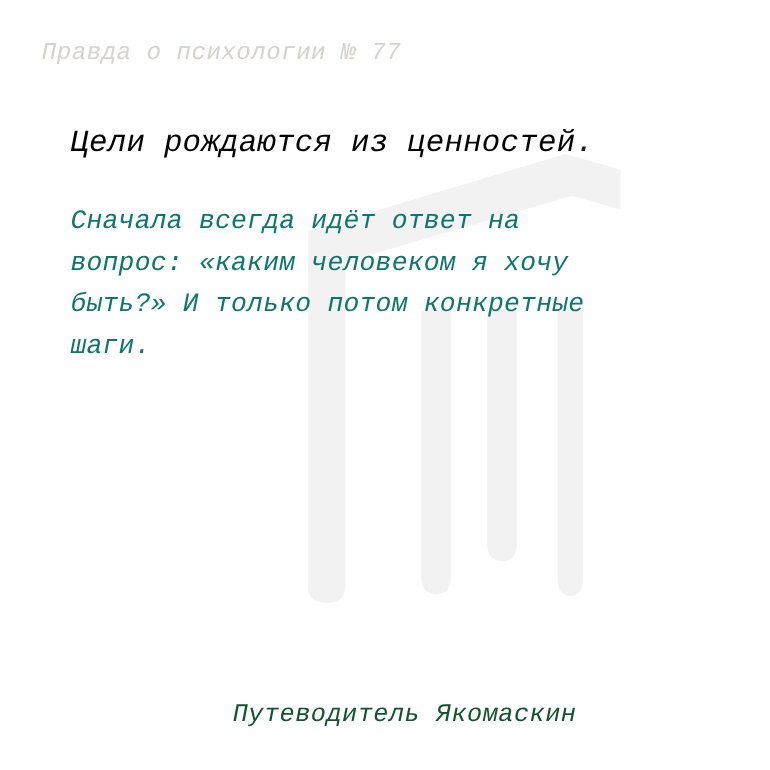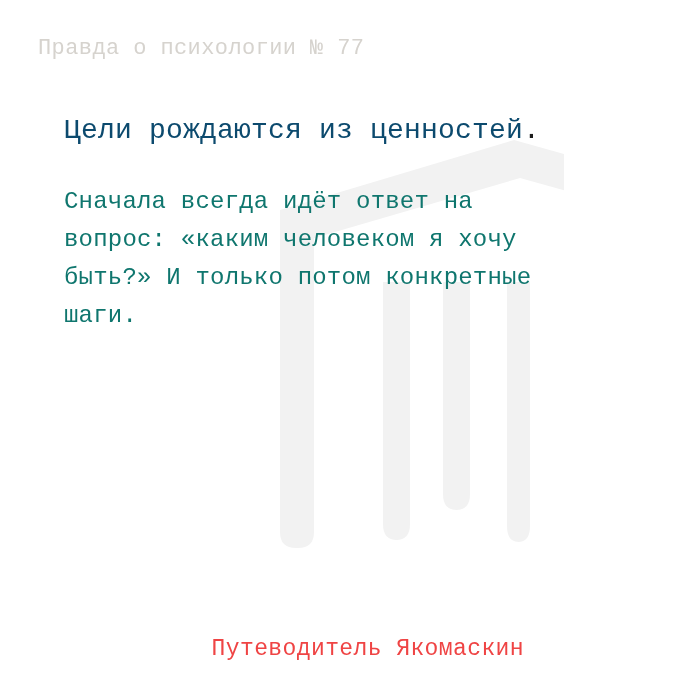--- a/index.html
+++ b/index.html
@@ -7,20 +7,21 @@
     padding: 0;
     background: #ffffff;
   }
   .card {
     position: relative;
     width: 564px;
     height: 700px;
     background: #ffffff;
     overflow: hidden;
     font-family: "Liberation Mono", "DejaVu Sans Mono", monospace;
+    font-style: italic;
   }
   .watermark {
     position: absolute;
     left: 272px;
     top: 132px;
     width: 420px;
     height: 430px;
     pointer-events: none;
   }
   .series-title {
@@ -38,38 +39,38 @@
     left: 64px;
     top: 112px;
     width: 586px;
   }
   .heading {
     font-size: 28px;
     line-height: 38px;
     margin: 0 0 33px 0;
     letter-spacing: 0.2px;
   }
-  .heading .gold { color: #0c4a6e; }
+  .heading .gold { color: #000000; }
   .heading .dot  { color: #1c1c1c; }
   .para {
     font-size: 24px;
     line-height: 38px;
     letter-spacing: 0.2px;
     color: #0f766e;
     margin: 0 0 33px 0;
     white-space: pre-line;
   }
   .para:last-child { margin-bottom: 0; }
   .footer-signature {
     position: absolute;
     right: 40px;
     top: 636px;
     font-size: 23px;
     letter-spacing: 0.4px;
-    color: #ef4444;
+    color: #14532d;
     white-space: nowrap;
   }
 </style>
 </head>
 <body>
 
 <div class="card">
 
   <svg class="watermark" viewBox="0 0 420 430" xmlns="http://www.w3.org/2000/svg" aria-hidden="true">
     <g fill="#f2f2f2">

